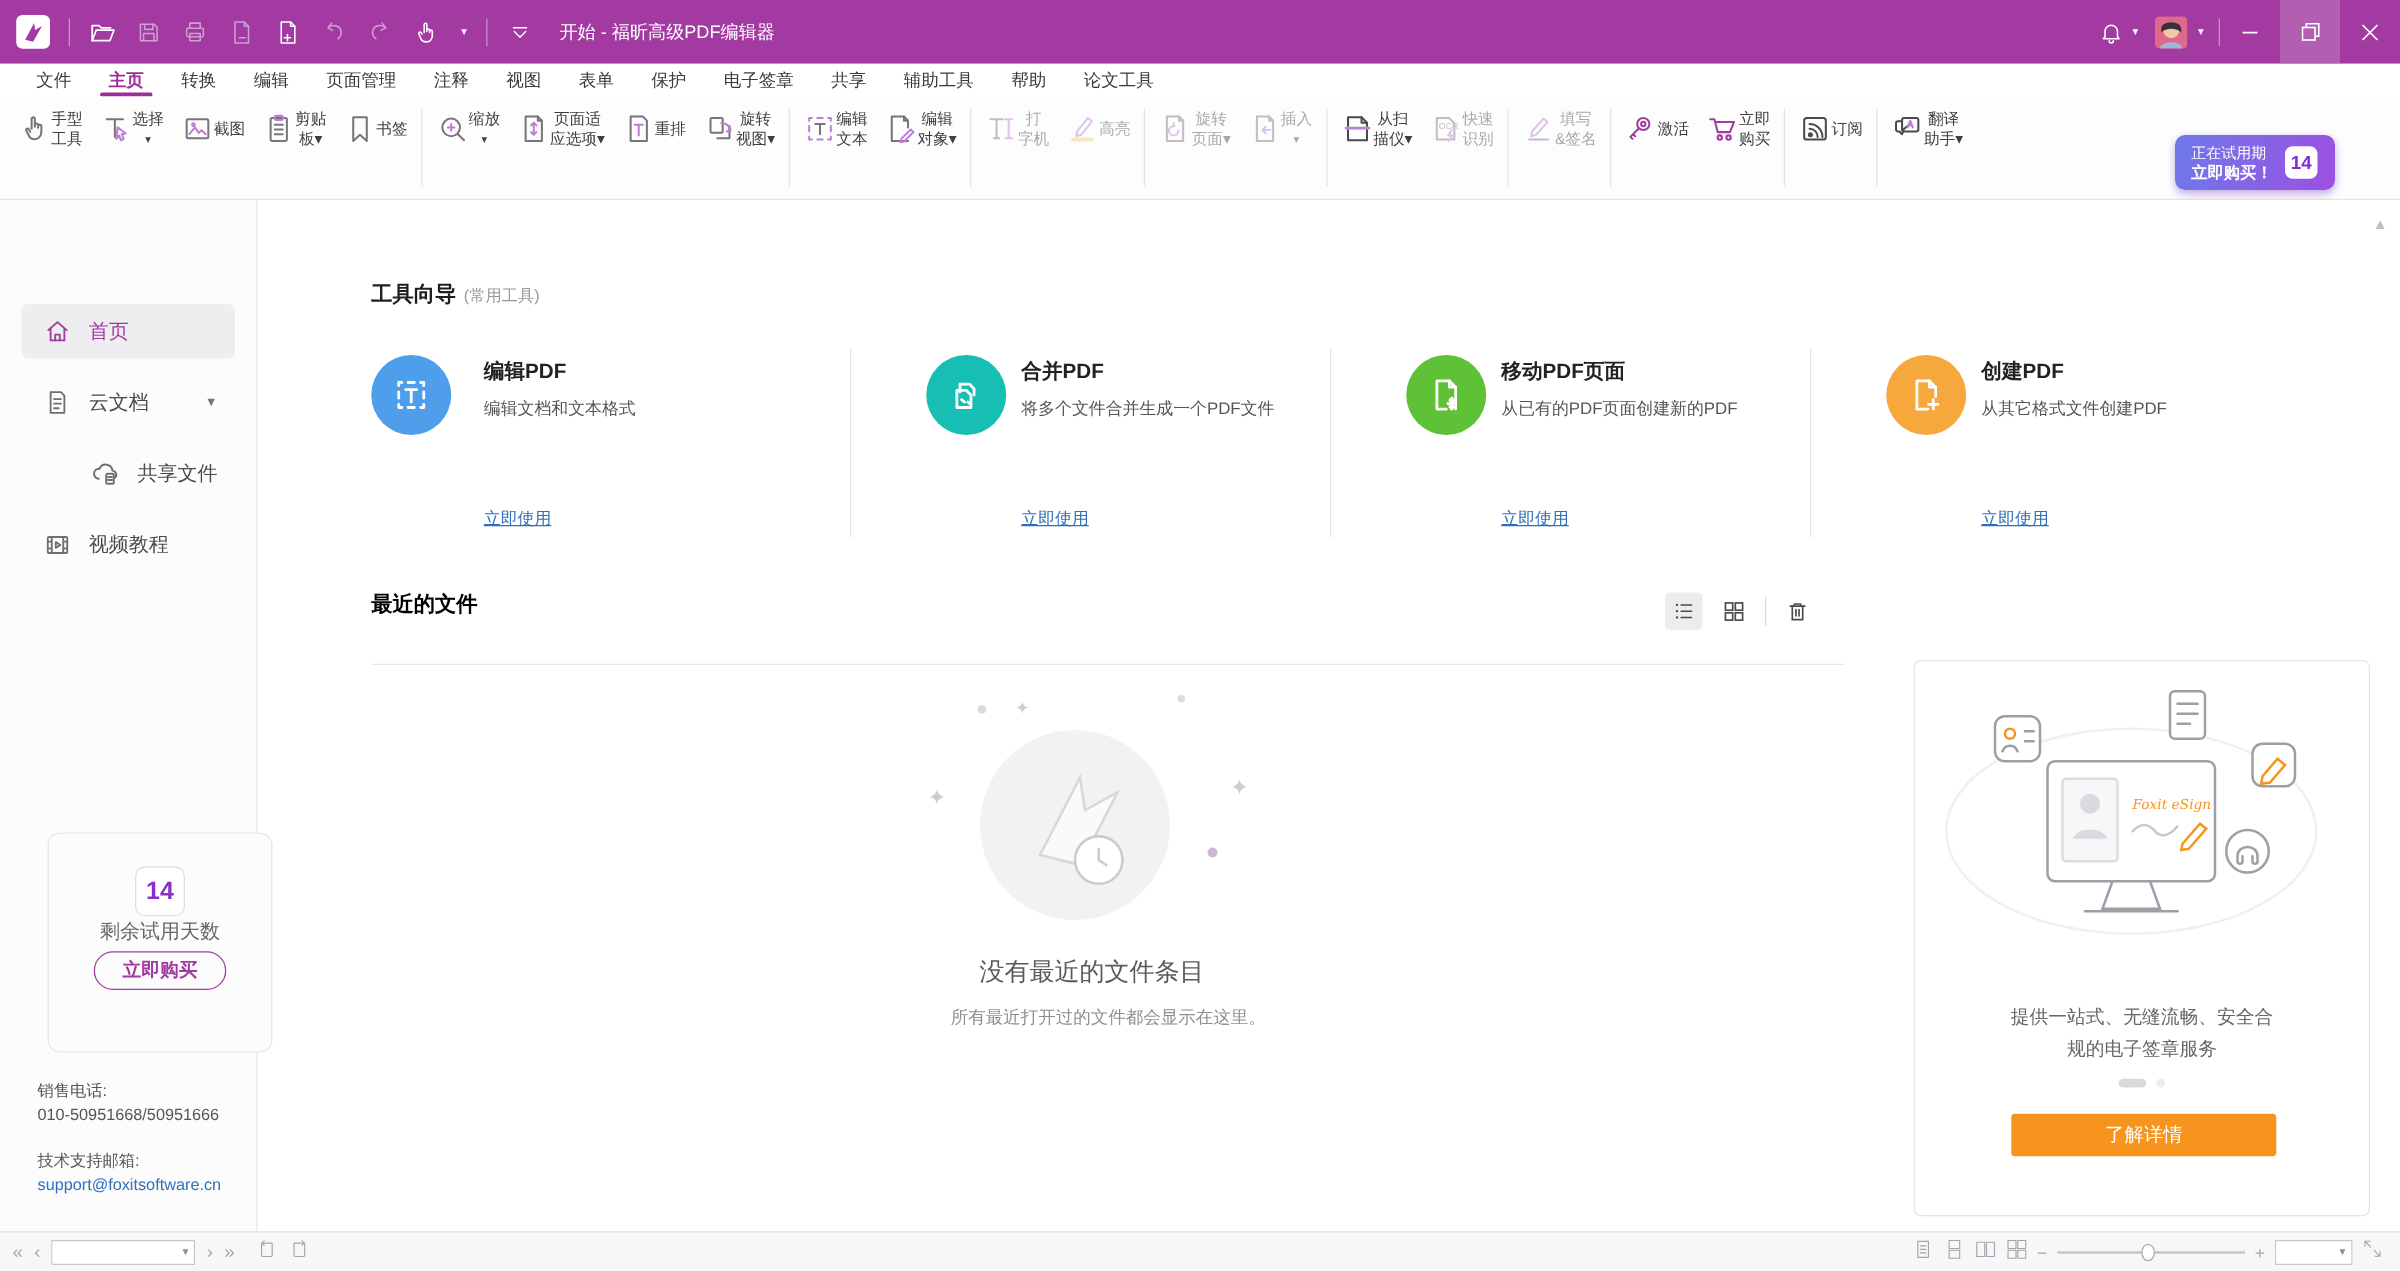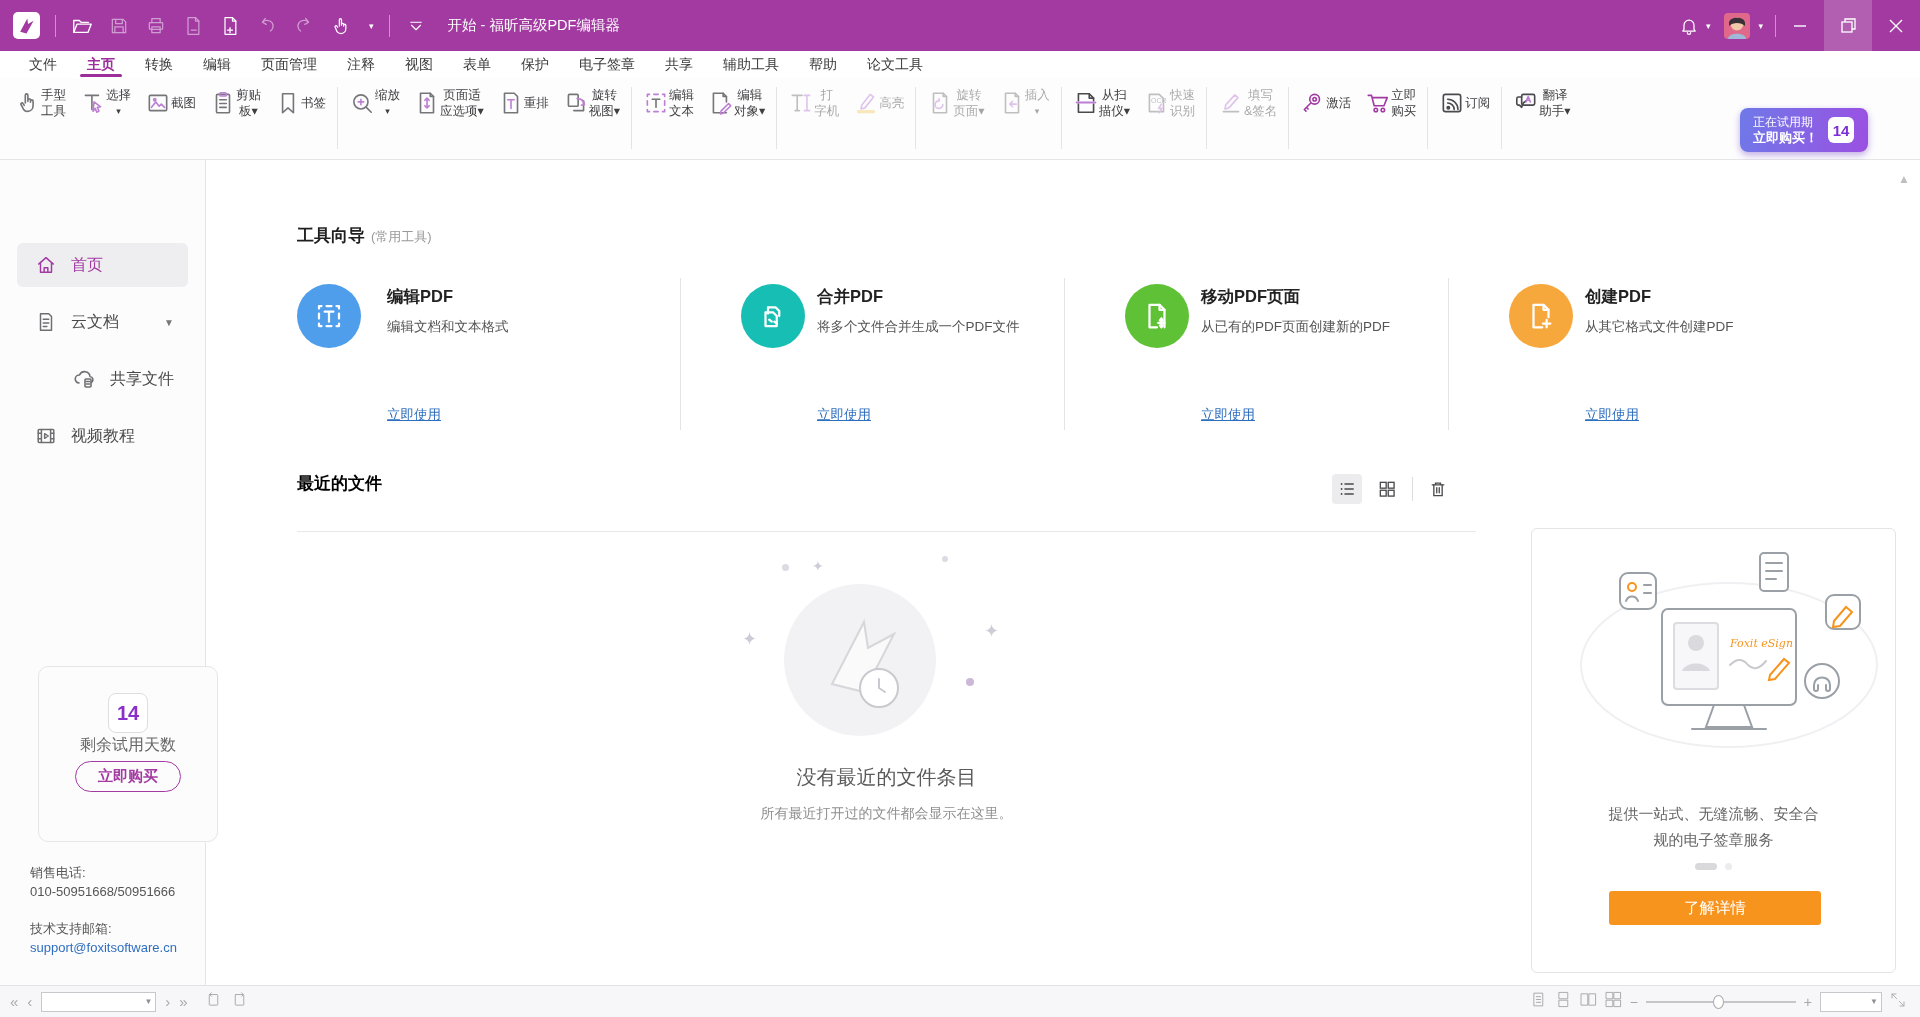--- a/index.html
+++ b/index.html
@@ -85,25 +85,25 @@
   .view-controls { position:absolute; left:1078px; top:314px; display:flex; align-items:center; gap:10px; }
   .vc-btn { width:30px; height:30px; border-radius:4px; display:flex; align-items:center; justify-content:center; }
   .vc-btn svg { stroke:#4A4A4E; fill:none; stroke-width:1.6; stroke-linecap:round; }
   .vc-btn.active { background:#ECECEE; }
   .vc-sep { width:1px; height:24px; background:#DDDDDF; }
   .recent-divider { position:absolute; left:43px; top:371px; width:1179px; height:1px; background:#E8E8EA; }
 
   .empty-circle { position:absolute; left:530px; top:424px; width:152px; height:152px; border-radius:50%; background:#F2F2F4; }
   .sparkle { position:absolute; color:#CFCCD8; font-size:14px; }
   .sdot { position:absolute; background:#DCDAE2; border-radius:50%; }
-  .empty-title { position:absolute; left:43px; width:1179px; top:604px; text-align:center; font-size:20px; color:#5A5A5A; }
+  .empty-title { position:absolute; left:30px; width:1179px; top:604px; text-align:center; font-size:20px; color:#5A5A5A; }
   .empty-hint  { position:absolute; left:43px; width:1179px; top:645px; text-align:center; font-size:14px; color:#8F8F8F; }
 
   .esign-card { position:absolute; left:1277px; top:368px; width:365px; height:445px; border:1px solid #E4E4E6; border-radius:6px; background:#fff; }
-  .esign-illu { position:absolute; left:32px; top:18px; }
+  .esign-illu { position:absolute; left:8px; top:18px; }
   .esign-text { position:absolute; left:0; width:100%; top:272px; text-align:center; font-size:15px; color:#666; line-height:26px; }
   .dots { position:absolute; left:0; width:100%; top:334px; display:flex; justify-content:center; align-items:center; gap:8px; }
   .dot-pill { width:22px; height:7px; border-radius:4px; background:#D9D9DC; }
   .dot { width:7px; height:7px; border-radius:50%; background:#ECECEF; }
   .detail-btn { position:absolute; left:77px; top:362px; width:212px; height:34px; background:#F7941E; border-radius:3px; color:#fff; font-size:15.5px; display:flex; align-items:center; justify-content:center; cursor:pointer; }
 
   
   .statusbar { position:absolute; left:0; bottom:0; width:1920px; height:32px; background:#F7F7F9; border-top:1px solid #E2E2E5; display:flex; align-items:center; color:#9A9A9E; }
   .sb-left { display:flex; align-items:center; gap:9px; padding-left:10px; }
   .sb-arrow { font-size:15px; color:#A9A9AD; }

